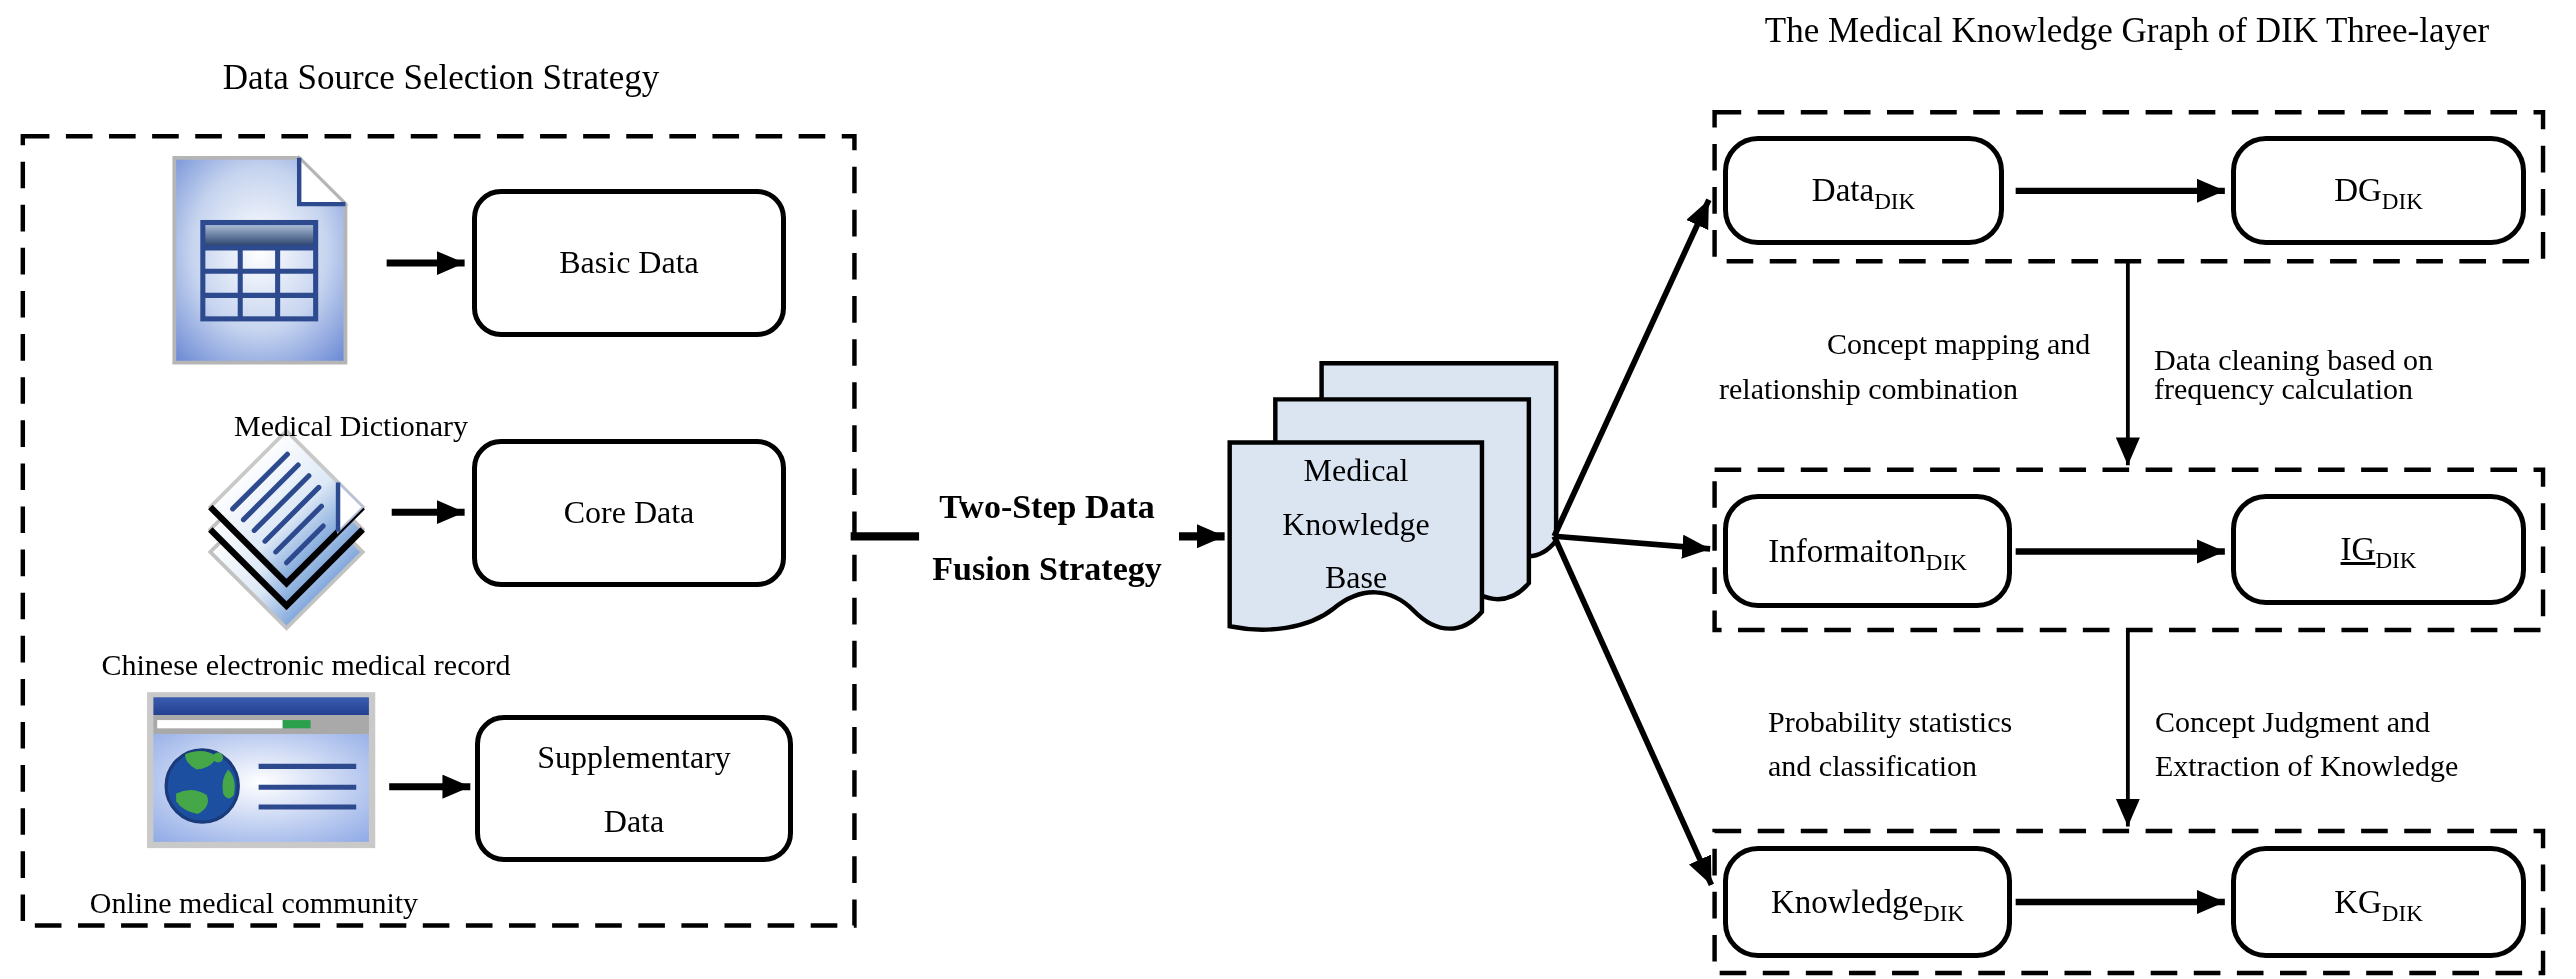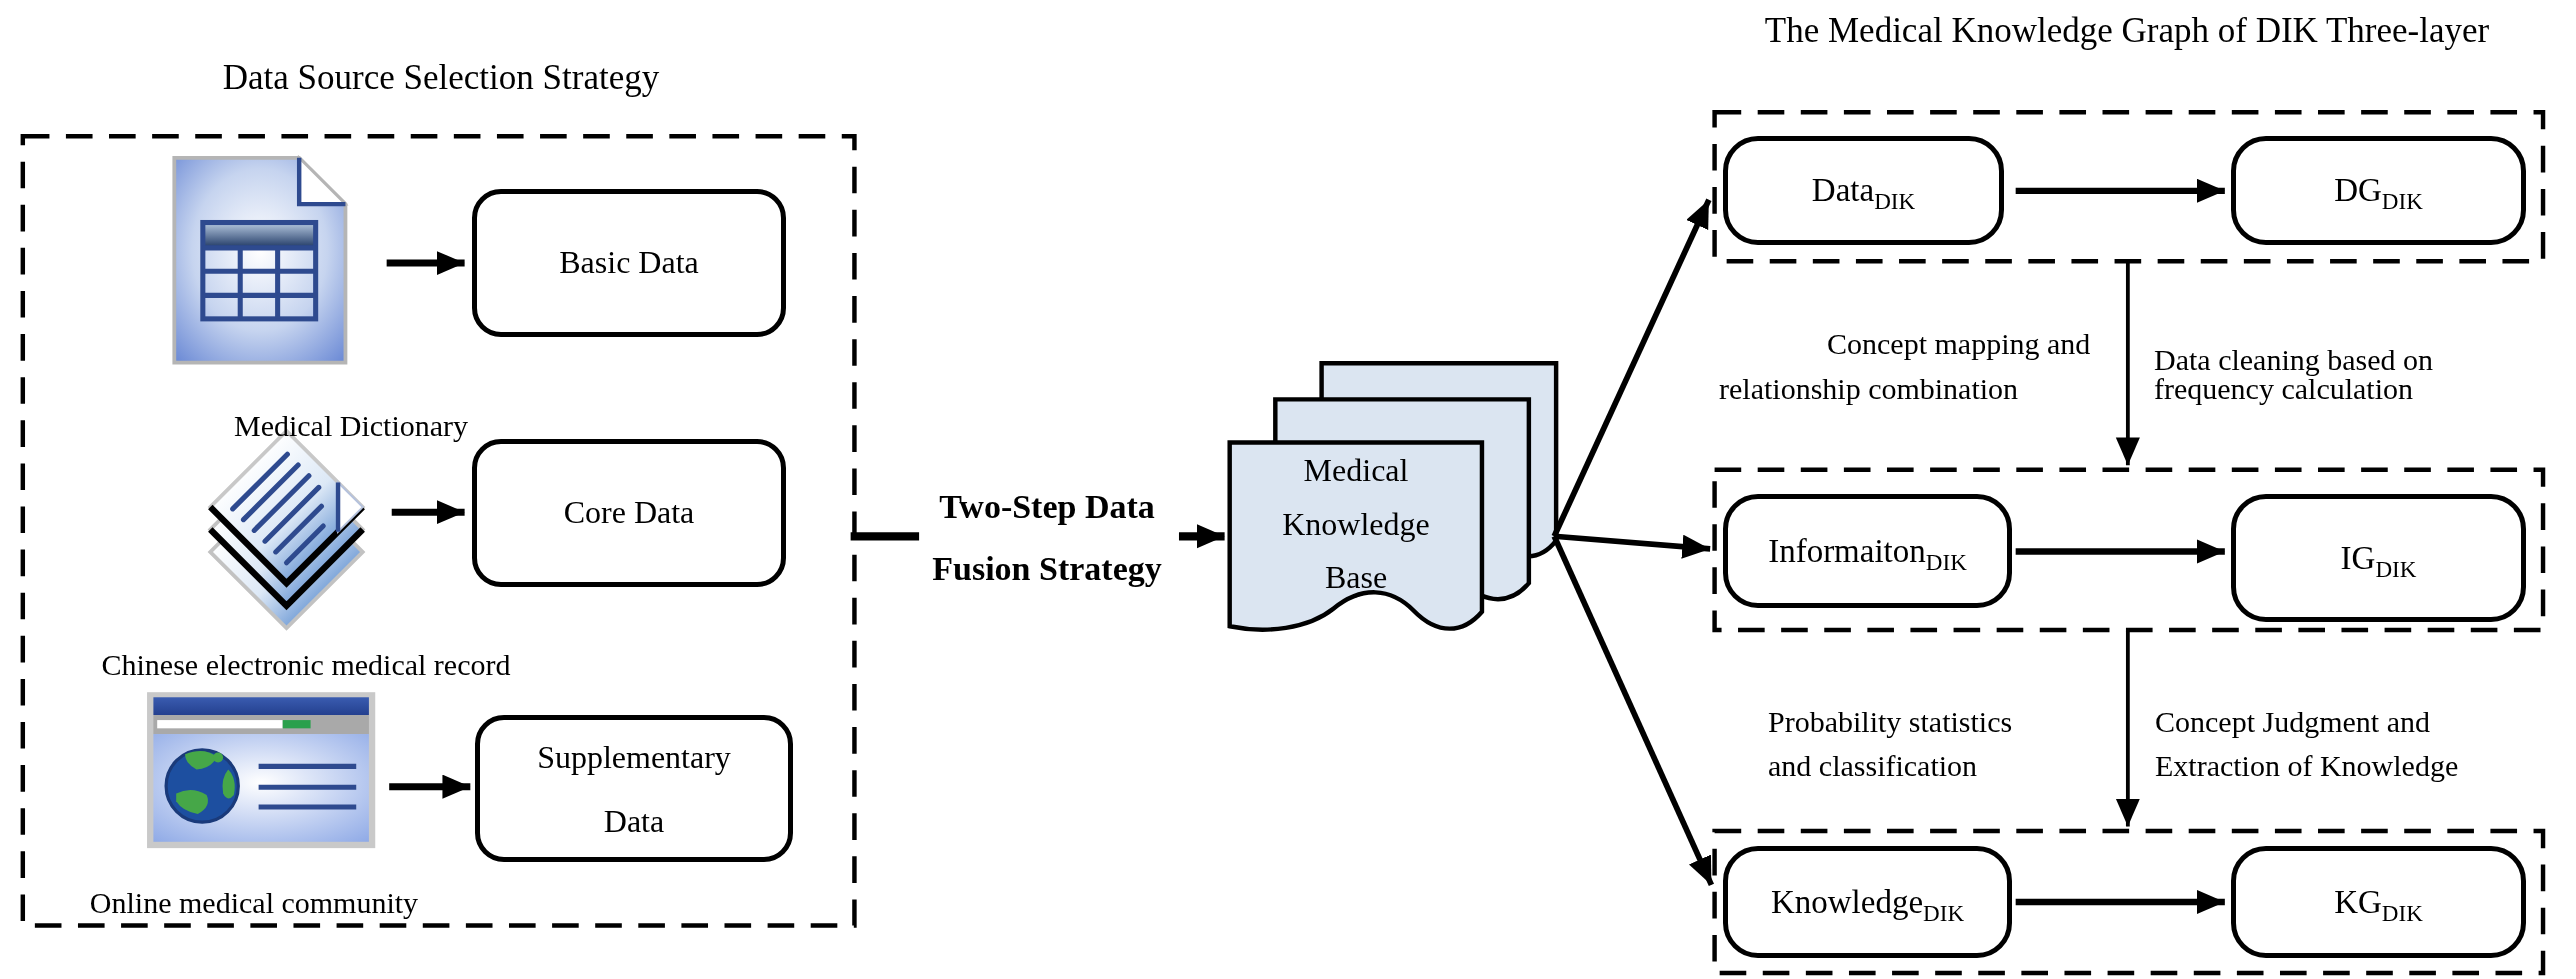--- a/index.html
+++ b/index.html
@@ -168,21 +168,21 @@
 
   <div class="rbox small-r" style="left:1723px; top:136px; width:281px; height:109px;">
     <span><span>Data</span><sub>DIK</sub></span>
   </div>
   <div class="rbox small-r" style="left:2231px; top:136px; width:295px; height:109px;">
     <span><span>DG</span><sub>DIK</sub></span>
   </div>
   <div class="rbox small-r" style="left:1723px; top:494px; width:289px; height:114px;">
     <span><span>Informaiton</span><sub>DIK</sub></span>
   </div>
-  <div class="rbox small-r" style="left:2231px; top:494px; width:295px; height:128px;">
+  <div class="rbox small-r" style="left:2231px; top:494px; width:295px; height:111px;text-decoration:underline;">
     <span><span>IG</span><sub>DIK</sub></span>
   </div>
   <div class="rbox small-r" style="left:1723px; top:846px; width:289px; height:112px;">
     <span><span>Knowledge</span><sub>DIK</sub></span>
   </div>
   <div class="rbox small-r" style="left:2231px; top:846px; width:295px; height:112px;">
     <span><span>KG</span><sub>DIK</sub></span>
   </div>
 
   <div class="tl" style="left:1814px; top:344px;margin-left:13px;">Concept mapping and</div>

